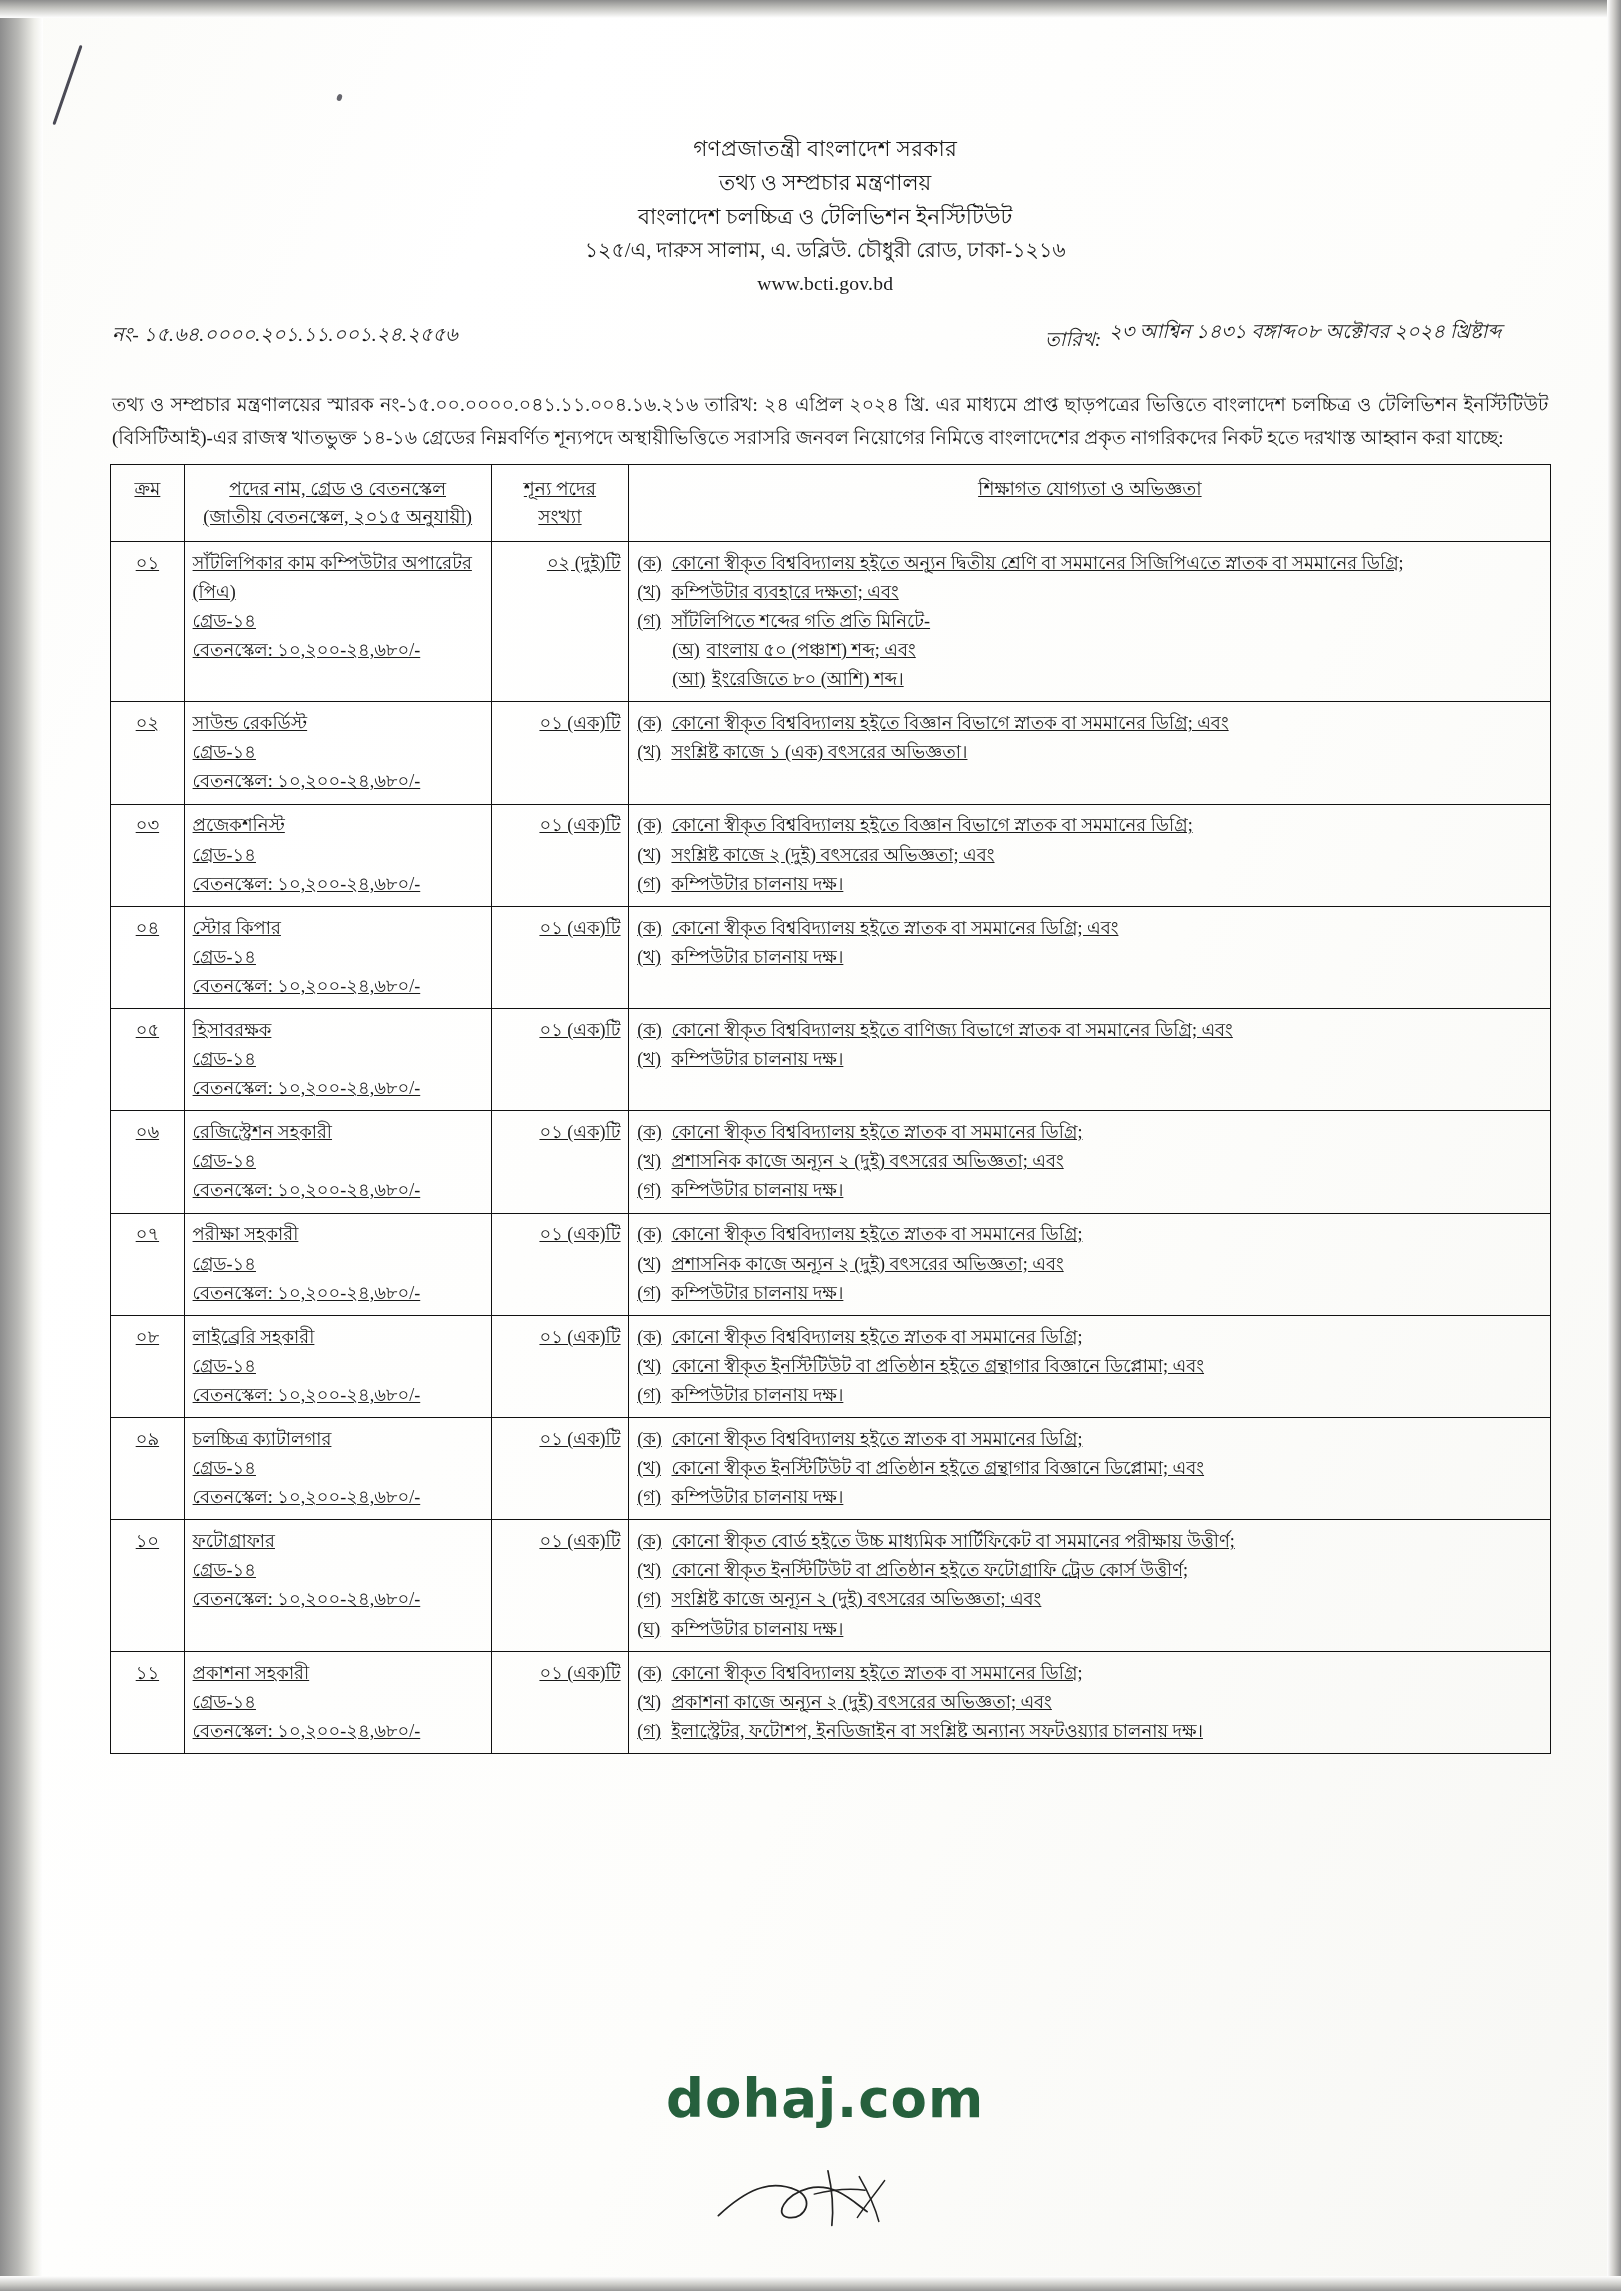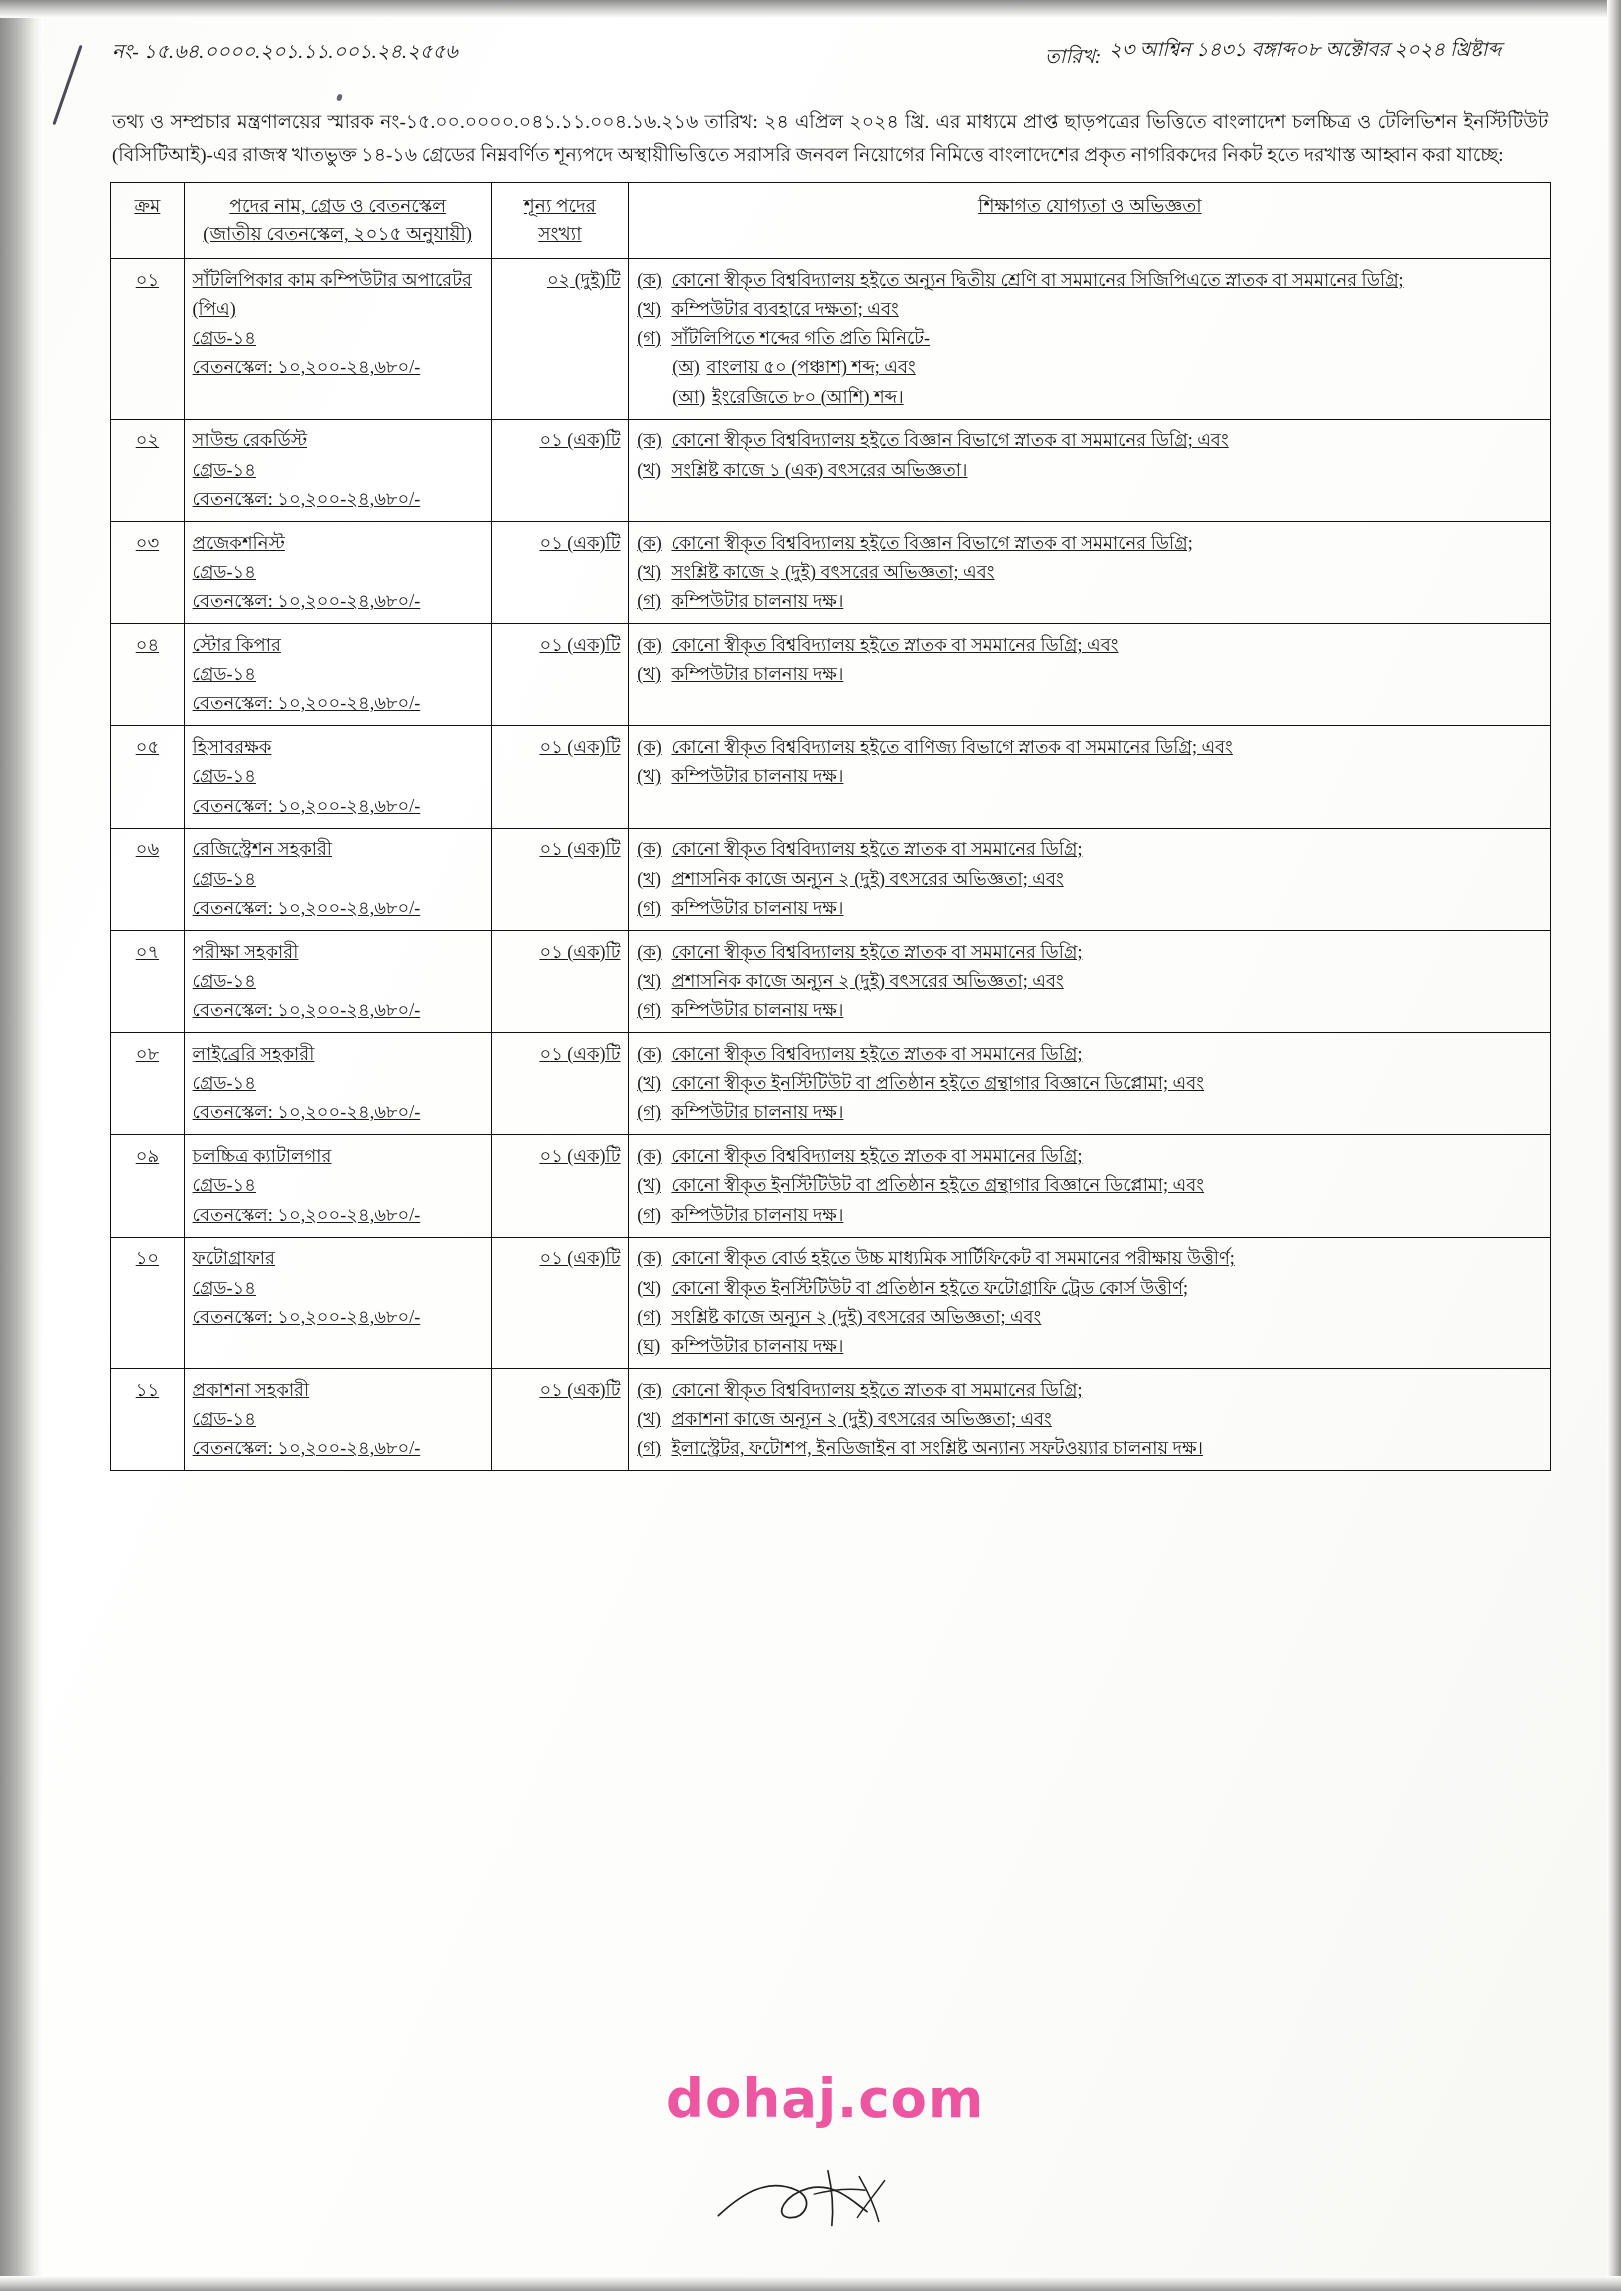--- a/index.html
+++ b/index.html
@@ -176,21 +176,21 @@
 
   .watermark {
     position: absolute;
     left: 50%;
     transform: translateX(-50%);
     bottom: 147px;
     font-family: "DejaVu Sans", sans-serif;
     font-size: 53px;
     font-weight: bold;
     letter-spacing: 1px;
-    color: #ec4899;
+    color: #14532d;
     opacity: .92;
     white-space: nowrap;
   }
   .signature {
     position: absolute;
     left: 50%;
     transform: translateX(-50%);
     bottom: 39px;
     width: 225px;
     height: 76px;
@@ -206,20 +206,27 @@
   <div class="paper-edge-right"></div>
   <div class="paper-edge-bottom"></div>
 
   <div class="content">
 
     <div class="pen-mark">
       <div class="stroke"></div>
     </div>
     <div class="pen-dot"></div>
 
+    <div class="header">
+      <div class="l1">গণপ্রজাতন্ত্রী বাংলাদেশ সরকার</div>
+      <div class="l2">তথ্য ও সম্প্রচার মন্ত্রণালয়</div>
+      <div class="l3">বাংলাদেশ চলচ্চিত্র ও টেলিভিশন ইনস্টিটিউট</div>
+      <div class="l4">১২৫/এ, দারুস সালাম, এ. ডব্লিউ. চৌধুরী রোড, ঢাকা-১২১৬</div>
+      <div class="site">www.bcti.gov.bd</div>
+    </div>
 
     <div class="memo-row">
       <div class="memo-no">নং- ১৫.৬৪.০০০০.২০১.১১.০০১.২৪.২৫৫৬</div>
       <div class="date-block">
         <div class="date-label">তারিখ:</div>
         <div class="date-values">
           <div>২৩ আশ্বিন ১৪৩১ বঙ্গাব্দ</div>
           <div>০৮ অক্টোবর ২০২৪ খ্রিষ্টাব্দ</div>
         </div>
       </div>

